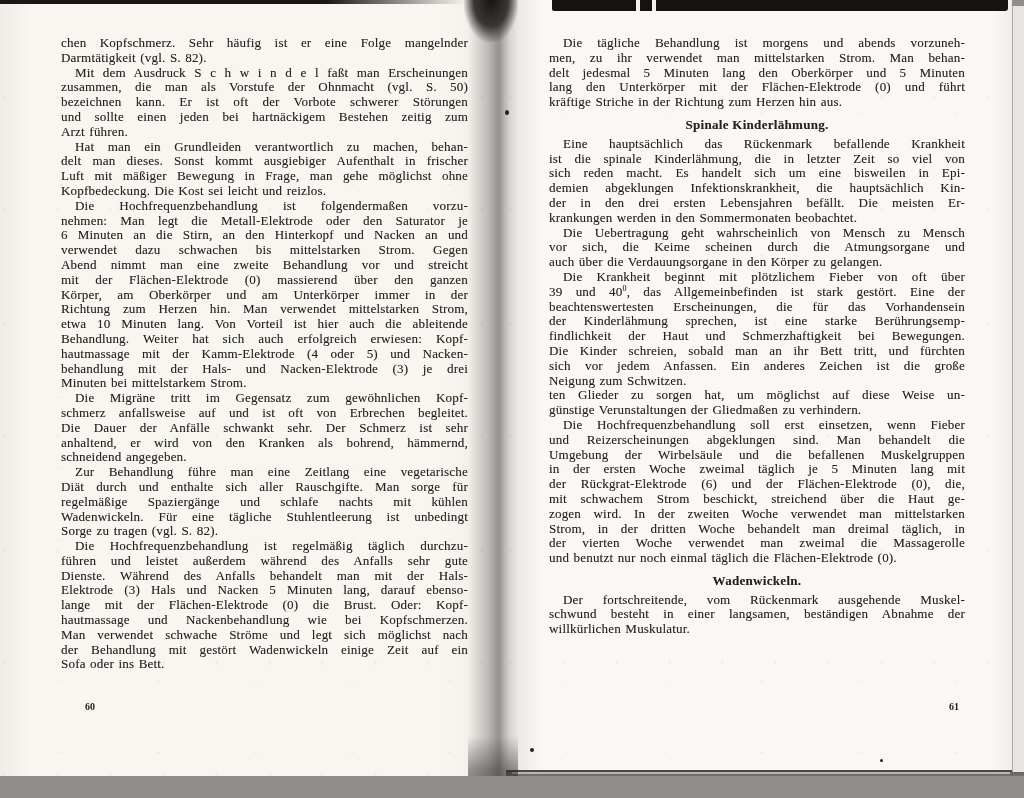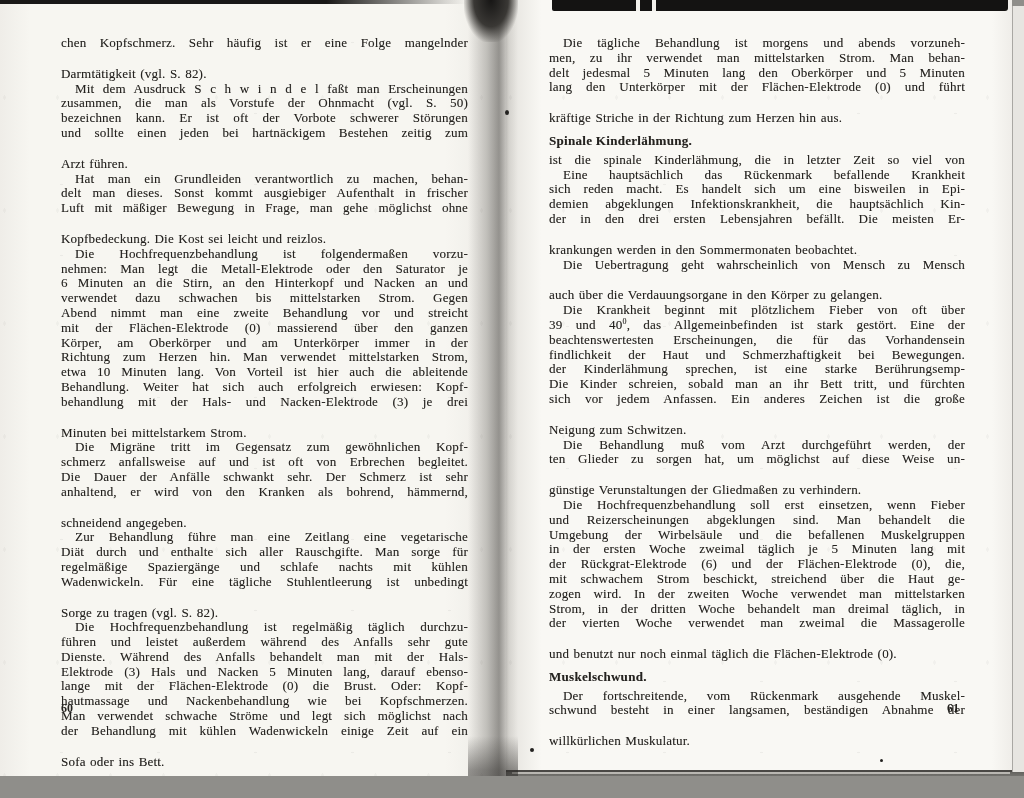--- a/index.html
+++ b/index.html
@@ -53,26 +53,26 @@
   .speck-2{left:530px;top:748px;width:4px;height:4px;}
   .speck-3{left:880px;top:759px;width:3px;height:3px;}
 
   
   .content{position:absolute;color:#24221f;font-size:13px;line-height:14.8px;
     text-shadow:.2px .2px 0 rgba(36,34,31,.30);}
   .content-left{left:61px;top:36px;width:407px;}
   .content-right{left:43px;top:36px;width:416px;}
   .line{text-align:justify;text-align-last:justify;letter-spacing:.2px;word-spacing:1px;
     white-space:normal;}
-  .line.last{text-align-last:left;margin-top:16px;}
+  .line.last{text-align-last:left;}
   .para.indent .line.first{text-indent:14px;}
   .italic{}
   .sup{vertical-align:super;font-size:.62em;line-height:0;}
-  .heading{text-align:left;font-weight:bold;margin:8px 0 4px;letter-spacing:.3px;}
-  .page-number{position:absolute;top:701px;font-weight:bold;font-size:12px;color:#24221f;}
+  .heading{text-align:center;font-weight:bold;margin:8px 0 4px;letter-spacing:.3px;}
+  .page-number{position:absolute;top:701px;font-weight:bold;font-size:10px;color:#24221f;margin-left:24px;}
   .pn-left{left:61px;}
   .pn-right{right:53px;}
 </style>
 </head>
 <body>
 
 <div class="scan">
 
   <div class="bottom-band"></div>
 
@@ -99,20 +99,21 @@
           <div class="line first"><span>Die </span><span class="italic">Hochfrequenzbehandlung</span><span> ist folgendermaßen vorzu-</span></div>
           <div class="line">nehmen: Man legt die Metall-Elektrode oder den Saturator je</div>
           <div class="line">6 Minuten an die Stirn, an den Hinterkopf und Nacken an und</div>
           <div class="line">verwendet dazu schwachen bis mittelstarken Strom. Gegen</div>
           <div class="line">Abend nimmt man eine zweite Behandlung vor und streicht</div>
           <div class="line">mit der Flächen-Elektrode (0) massierend über den ganzen</div>
           <div class="line">Körper, am Oberkörper und am Unterkörper immer in der</div>
           <div class="line">Richtung zum Herzen hin. Man verwendet mittelstarken Strom,</div>
           <div class="line">etwa 10 Minuten lang. Von Vorteil ist hier auch die ableitende</div>
           <div class="line">Behandlung. Weiter hat sich auch erfolgreich erwiesen: Kopf-</div>
+          <div class="line">hautmassage mit der Kamm-Elektrode (4 oder 5) und Nacken-</div>
           <div class="line">behandlung mit der Hals- und Nacken-Elektrode (3) je drei</div>
           <div class="line last">Minuten bei mittelstarkem Strom.</div>
         </div>
         <div class="para indent">
           <div class="line first">Die Migräne tritt im Gegensatz zum gewöhnlichen Kopf-</div>
           <div class="line">schmerz anfallsweise auf und ist oft von Erbrechen begleitet.</div>
           <div class="line">Die Dauer der Anfälle schwankt sehr. Der Schmerz ist sehr</div>
           <div class="line">anhaltend, er wird von den Kranken als bohrend, hämmernd,</div>
           <div class="line last">schneidend angegeben.</div>
         </div>
@@ -124,77 +125,77 @@
           <div class="line last">Sorge zu tragen (vgl. S. 82).</div>
         </div>
         <div class="para indent">
           <div class="line first"><span>Die </span><span class="italic">Hochfrequenzbehandlung</span><span> ist regelmäßig täglich durchzu-</span></div>
           <div class="line">führen und leistet außerdem während des Anfalls sehr gute</div>
           <div class="line">Dienste. Während des Anfalls behandelt man mit der Hals-</div>
           <div class="line">Elektrode (3) Hals und Nacken 5 Minuten lang, darauf ebenso-</div>
           <div class="line">lange mit der Flächen-Elektrode (0) die Brust. Oder: Kopf-</div>
           <div class="line">hautmassage und Nackenbehandlung wie bei Kopfschmerzen.</div>
           <div class="line">Man verwendet schwache Ströme und legt sich möglichst nach</div>
-          <div class="line">der Behandlung mit kühlen Wadenwickeln einige Zeit auf ein</div>
+          <div class="line">der Behandlung mit gestört Wadenwickeln einige Zeit auf ein</div>
           <div class="line last">Sofa oder ins Bett.</div>
         </div>
       </div>
     <div class="page-number pn-left">60</div>
   </div>
 
   <div class="page page-right">
     <div class="content content-right">
         <div class="para indent">
           <div class="line first">Die tägliche Behandlung ist morgens und abends vorzuneh-</div>
           <div class="line">men, zu ihr verwendet man mittelstarken Strom. Man behan-</div>
           <div class="line">delt jedesmal 5 Minuten lang den Oberkörper und 5 Minuten</div>
           <div class="line">lang den Unterkörper mit der Flächen-Elektrode (0) und führt</div>
           <div class="line last">kräftige Striche in der Richtung zum Herzen hin aus.</div>
         </div>
         <div class="heading">Spinale Kinderlähmung.</div>
         <div class="para indent">
+          <div class="line first">Eine hauptsächlich das Rückenmark befallende Krankheit</div>
           <div class="line">ist die spinale Kinderlähmung, die in letzter Zeit so viel von</div>
-          <div class="line first">Eine hauptsächlich das Rückenmark befallende Krankheit</div>
           <div class="line">sich reden macht. Es handelt sich um eine bisweilen in Epi-</div>
           <div class="line">demien abgeklungen Infektionskrankheit, die hauptsächlich Kin-</div>
           <div class="line">der in den drei ersten Lebensjahren befällt. Die meisten Er-</div>
           <div class="line last">krankungen werden in den Sommermonaten beobachtet.</div>
         </div>
         <div class="para indent">
           <div class="line first">Die Uebertragung geht wahrscheinlich von Mensch zu Mensch</div>
+          <div class="line">vor sich, die Keime scheinen durch die Atmungsorgane und</div>
           <div class="line last">auch über die Verdauungsorgane in den Körper zu gelangen.</div>
         </div>
         <div class="para indent">
           <div class="line first">Die Krankheit beginnt mit plötzlichem Fieber von oft über</div>
           <div class="line"><span>39 und 40</span><span class="sup">0</span><span>, das Allgemeinbefinden ist stark gestört. Eine der</span></div>
           <div class="line">beachtenswertesten Erscheinungen, die für das Vorhandensein</div>
+          <div class="line">der Kinderlähmung sprechen, ist eine starke Berührungsemp-</div>
           <div class="line">findlichkeit der Haut und Schmerzhaftigkeit bei Bewegungen.</div>
-          <div class="line">der Kinderlähmung sprechen, ist eine starke Berührungsemp-</div>
           <div class="line">Die Kinder schreien, sobald man an ihr Bett tritt, und fürchten</div>
           <div class="line">sich vor jedem Anfassen. Ein anderes Zeichen ist die große</div>
           <div class="line last">Neigung zum Schwitzen.</div>
         </div>
         <div class="para indent">
-          <div class="line first">Die Behandlung muß vom Arzt durchgeführt werden, der</div>
           <div class="line">ten Glieder zu sorgen hat, um möglichst auf diese Weise un-</div>
           <div class="line last">günstige Verunstaltungen der Gliedmaßen zu verhindern.</div>
         </div>
         <div class="para indent">
           <div class="line first"><span>Die </span><span class="italic">Hochfrequenzbehandlung</span><span> soll erst einsetzen, wenn Fieber</span></div>
           <div class="line">und Reizerscheinungen abgeklungen sind. Man behandelt die</div>
           <div class="line">Umgebung der Wirbelsäule und die befallenen Muskelgruppen</div>
           <div class="line">in der ersten Woche zweimal täglich je 5 Minuten lang mit</div>
           <div class="line">der Rückgrat-Elektrode (6) und der Flächen-Elektrode (0), die,</div>
           <div class="line">mit schwachem Strom beschickt, streichend über die Haut ge-</div>
           <div class="line">zogen wird. In der zweiten Woche verwendet man mittelstarken</div>
           <div class="line">Strom, in der dritten Woche behandelt man dreimal täglich, in</div>
           <div class="line">der vierten Woche verwendet man zweimal die Massagerolle</div>
           <div class="line last">und benutzt nur noch einmal täglich die Flächen-Elektrode (0).</div>
         </div>
-        <div class="heading">Muskelschwund.</div>
+        <div class="heading">Wadenwickeln.</div>
         <div class="para indent">
           <div class="line first">Der fortschreitende, vom Rückenmark ausgehende Muskel-</div>
           <div class="line">schwund besteht in einer langsamen, beständigen Abnahme der</div>
           <div class="line last">willkürlichen Muskulatur.</div>
         </div>
       </div>
     <div class="page-number pn-right">61</div>
   </div>
 
   <div class="page-stack-line"></div>

